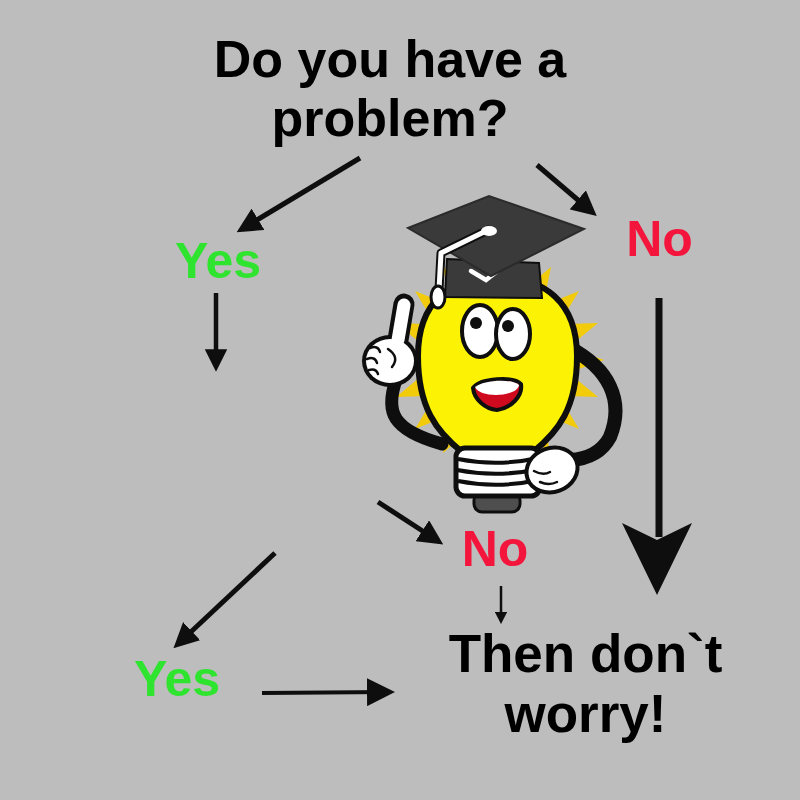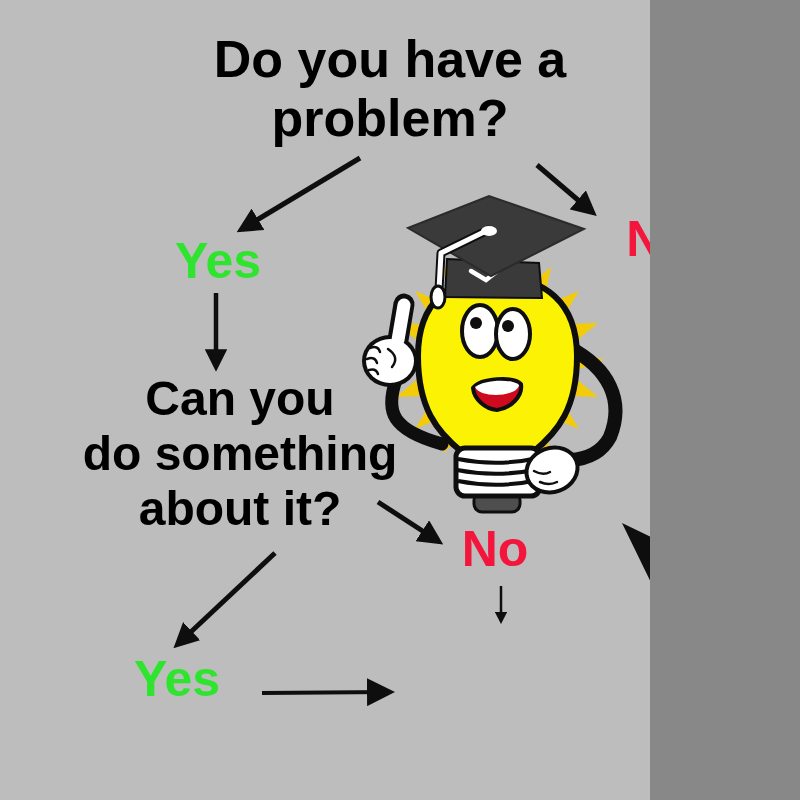--- a/index.html
+++ b/index.html
@@ -1,19 +1,19 @@
 <!DOCTYPE html>
 <html style="--bg: #BEBDBD; --text-black: #000000; --yes-green: #2EE42E; --no-red: #F3153B; --arrow-black: #0E0E0E; --bulb-yellow: #FBF303; --ray-gold: #F2CC0B; --cap-gray: #3A3A3A; --mouth-red: #CF0A1E;"><head>
 <meta charset="utf-8">
 <style>
   html,body{margin:0;padding:0;background:#888;}
   .canvas{
-    position:relative;width:636px;height:800px;overflow:hidden;
+    position:relative;width:800px;height:800px;overflow:hidden;
     background:var(--bg,#BEBDBD);
-    font-family:"Liberation Sans",sans-serif;font-weight:700;padding-left:14px;
+    font-family:"Liberation Sans",sans-serif;font-weight:700;
   }
   .label{
     position:absolute;text-align:center;white-space:pre-line;
     color:var(--text-black,#000);line-height:1.13;letter-spacing:0;
   }
   .q1{left:170px;top:30px;width:440px;font-size:52px;}
   .q2{left:40px;top:371px;width:400px;font-size:48px;line-height:1.15;}
   .concl{left:398px;top:624px;width:375px;font-size:53px;}
   .yes{color:var(--yes-green,#2EE42E);}
   .no{color:var(--no-red,#F3153B);text-align:center;}
@@ -126,22 +126,21 @@
     </g>
   </svg>
 
   <div class="label q1">Do you have a
 problem?</div>
 
   <div class="label yes yes1">Yes</div>
 
   <div class="label no no1">No</div>
 
-  <div class="label q2">Can you
-do something
-about it?</div>
 
   <div class="label no no2">No</div>
 
   <div class="label yes yes2">Yes</div>
 
+  <div class="label concl">Then don`t
+worry!</div>
 
 </div>
 
 </body></html>

